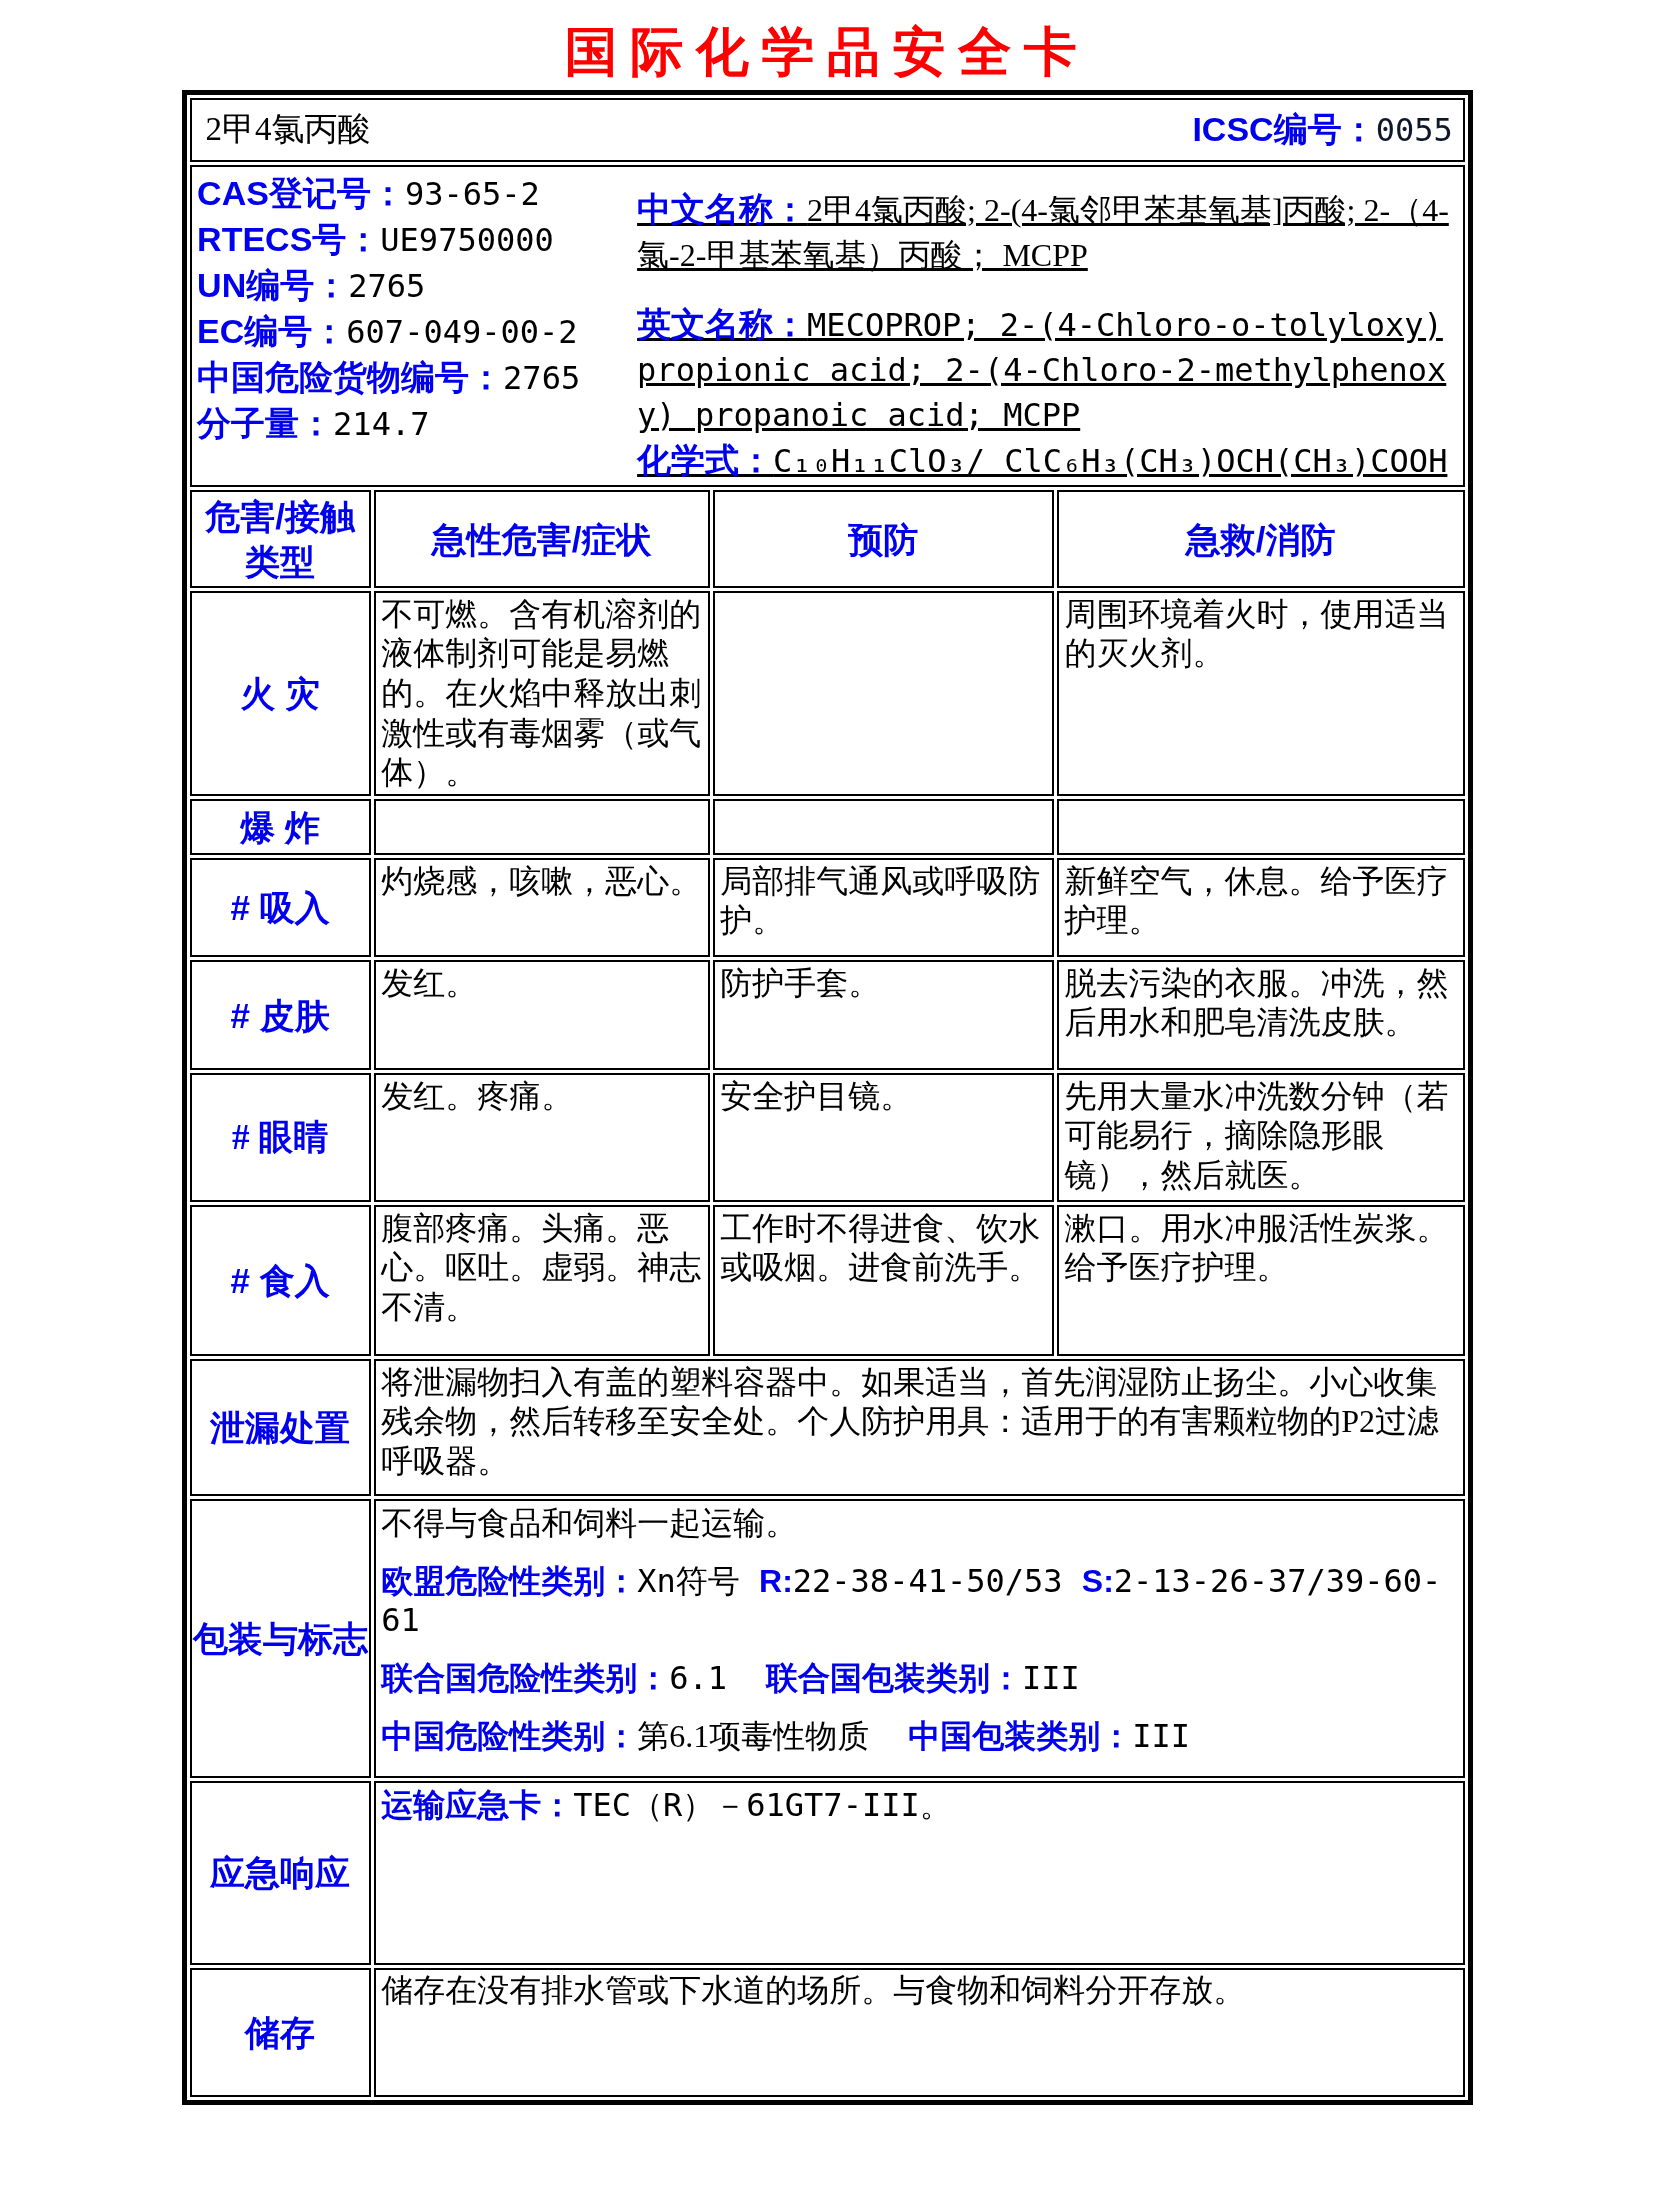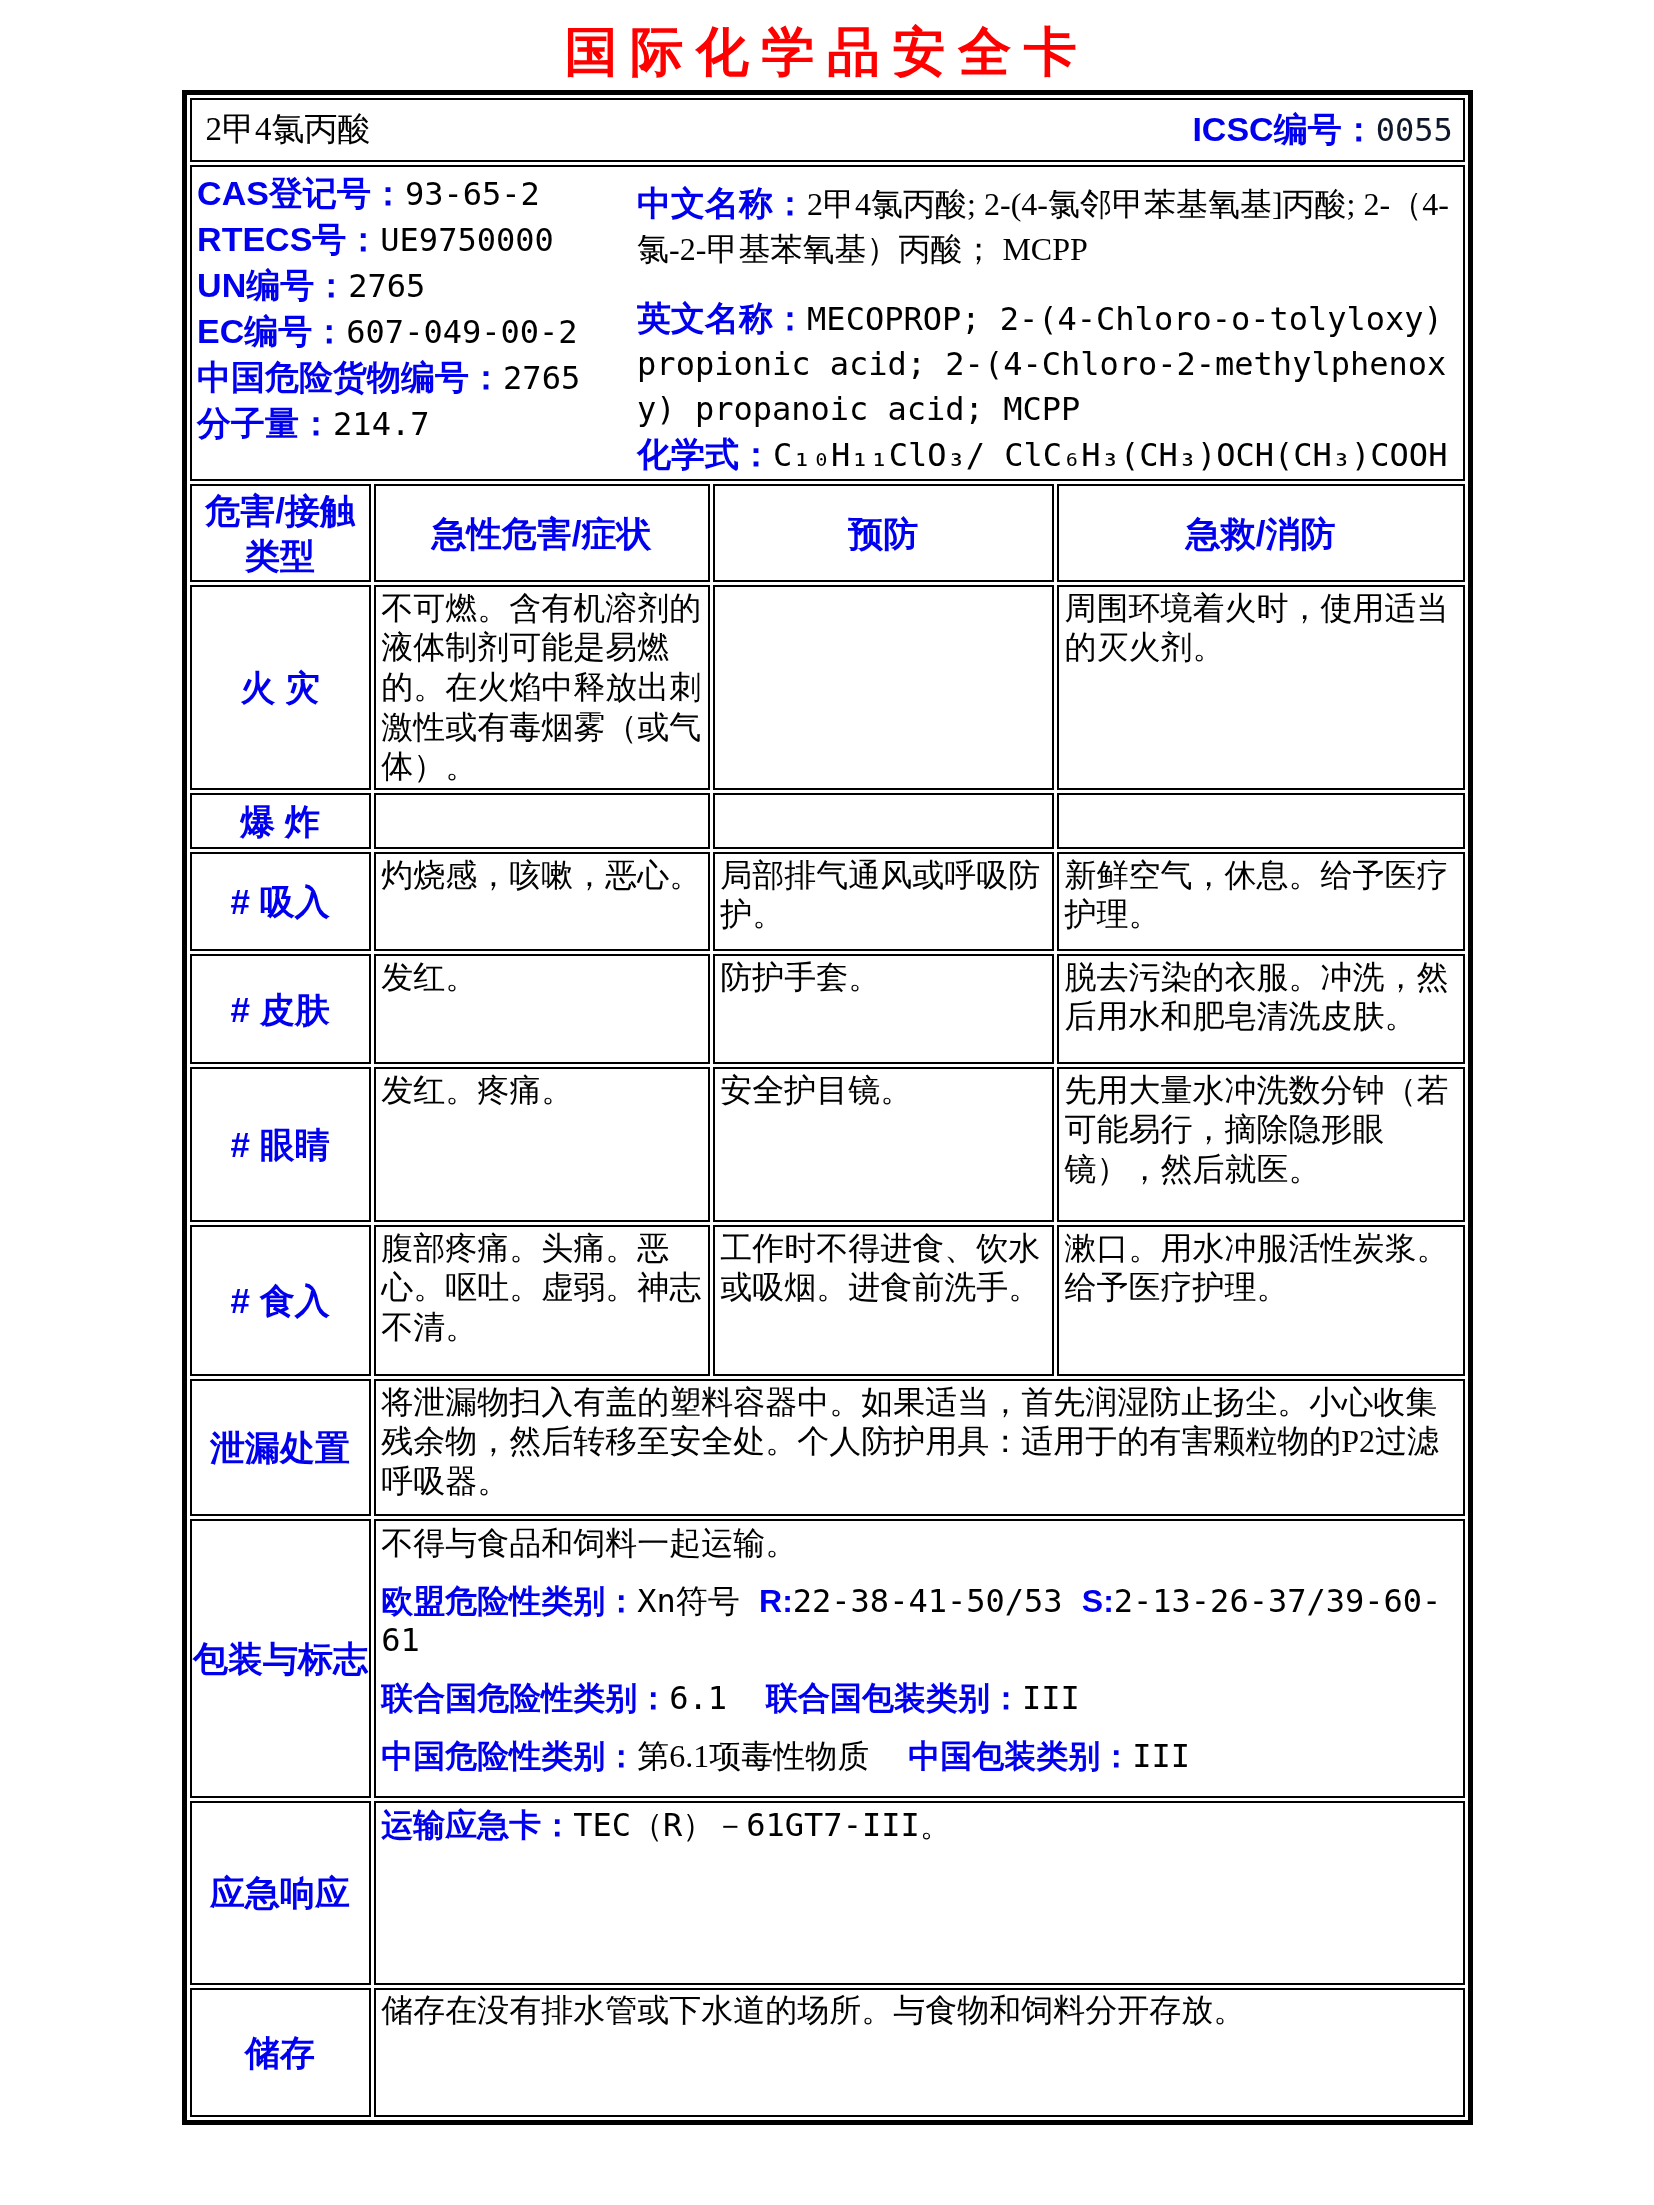--- a/index.html
+++ b/index.html
@@ -30,39 +30,39 @@
   .chem-name { font-size:33px; padding-left:8.4px; }
   .title-cell { height:64px; vertical-align:middle; }
   .icsc { font-size:34px; padding-right:4.2px; white-space:nowrap; }
   .icsc .num { font-weight:normal; color:#0f172a; font-size:32px; }
   
   .info-cell { height:274px; }
   .info-wrap { display:flex; width:100%; height:100%; }
   .info-left { width:440px; flex:0 0 440px; padding-top:2.8px; }
   .info-left .field { line-height:45px; white-space:nowrap; font-size:32px; }
   .info-left .field .blue { font-size:34px; }
-  .info-right { flex:1 1 auto; padding-top:13px; }
+  .info-right { flex:1 1 auto; padding-top:19px;text-decoration:underline; }
   .para { line-height:45px; font-size:32px; }
   .para .blue { font-size:34px; }
   .para.en { margin-top:24px; }
   
   tr.r-head td {
     height:92px; vertical-align:middle; text-align:center;
     white-space:pre-line; font-size:35px; line-height:1.3;
   }
   td.rowlabel {
     vertical-align:middle; text-align:center; font-size:35px;
     white-space:nowrap; padding:1.4px;
   }
   tr.r-fire  td { height:190px; }
   tr.r-expl  td { height:56px;  }
   tr.r-cont  td { height:61px;  }
   tr.r-inh   td { height:99px; }
   tr.r-skin  td { height:110px; }
-  tr.r-eye   td { height:155px; }
+  tr.r-eye   td { height:129px;font-family:Liberation Serif, serif; }
   tr.r-ing   td { height:151px; }
   tr.r-spill td { height:137px; }
   tr.r-pack  td { height:211px; }
   tr.r-emer  td { height:184px; }
   tr.r-stor  td { height:129px; }
   .pack-line { margin-bottom:18px; }
   .gap-left { margin-left:39px; }
   .cellpad { padding-top:1.4px; }
 </style>
 </head>

